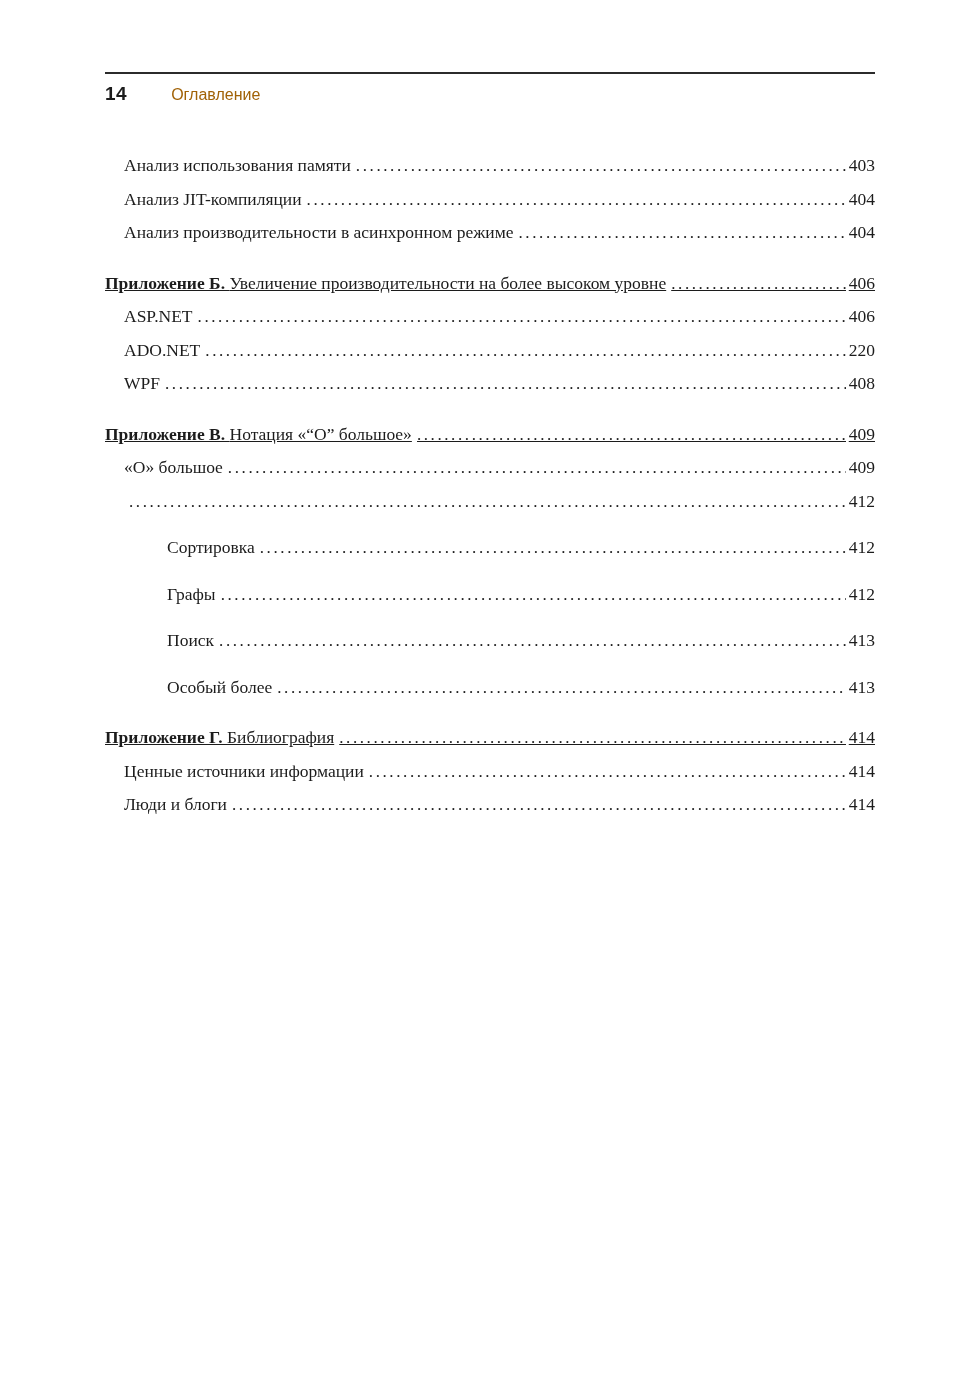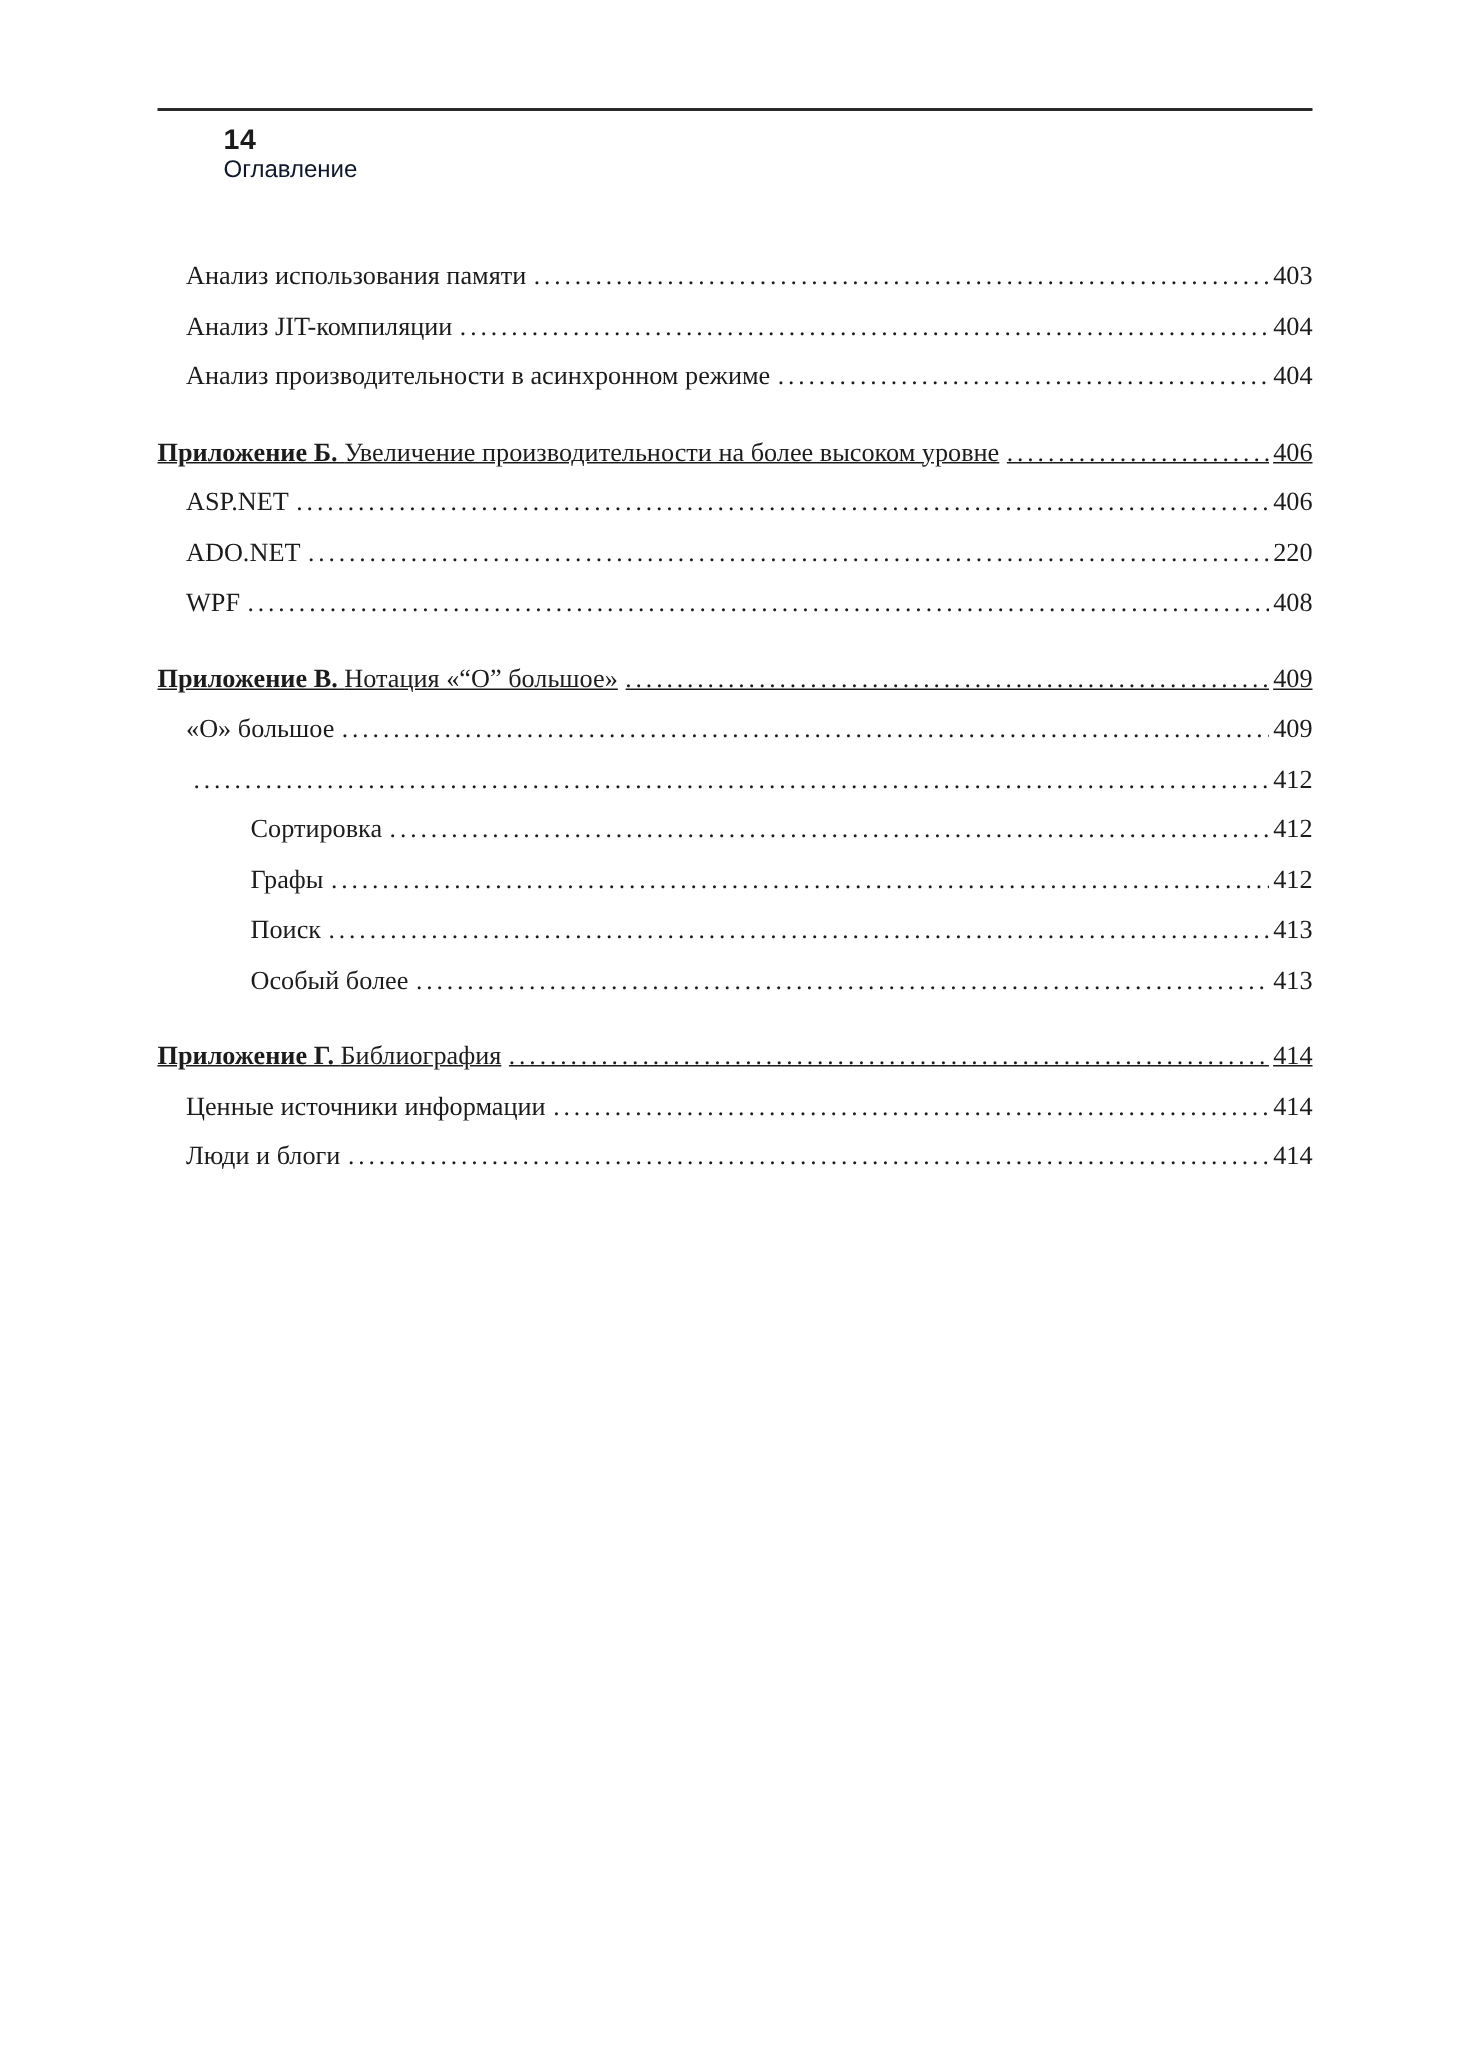--- a/index.html
+++ b/index.html
@@ -24,48 +24,47 @@
   .header-rule {
     border: none;
     border-top: 2px solid #2b2b2b;
     margin: 0 0 9px 0;
   }
   .header-row {
     display: flex;
     align-items: baseline;
     font-family: "Liberation Sans", sans-serif;
     margin-bottom: 44px;
-    flex-direction: column;
   }
   .header-pagenum {
     font-weight: 700;
     font-size: 19px;
     letter-spacing: 0.5px;
   }
   .header-title {
     font-size: 16px;
     margin-left: 44px;
-    color: #0f172a;
+    color: #a16207;
   }
   .toc-section {
     margin-top: 0;
   }
   .toc-section + .toc-section {
     margin-top: 17px;
   }
   .row {
     display: flex;
     align-items: baseline;
     font-size: 17.5px;
     line-height: 33.5px;
     white-space: nowrap;
   }
   .row.lvl0 { margin-left: 0; text-decoration: underline; }
   .row.lvl1 { margin-left: 19px; }
-  .row.lvl2 { margin-left: 62px; }
+  .row.lvl2 { margin-left: 62px; margin-top: 13px; }
   .prefix {
     font-weight: 700;
   }
   .label { flex: 0 0 auto; }
   .leader {
     flex: 1 1 auto;
     overflow: hidden;
     white-space: nowrap;
     margin: 0 3px 0 5px;
     min-width: 12px;

